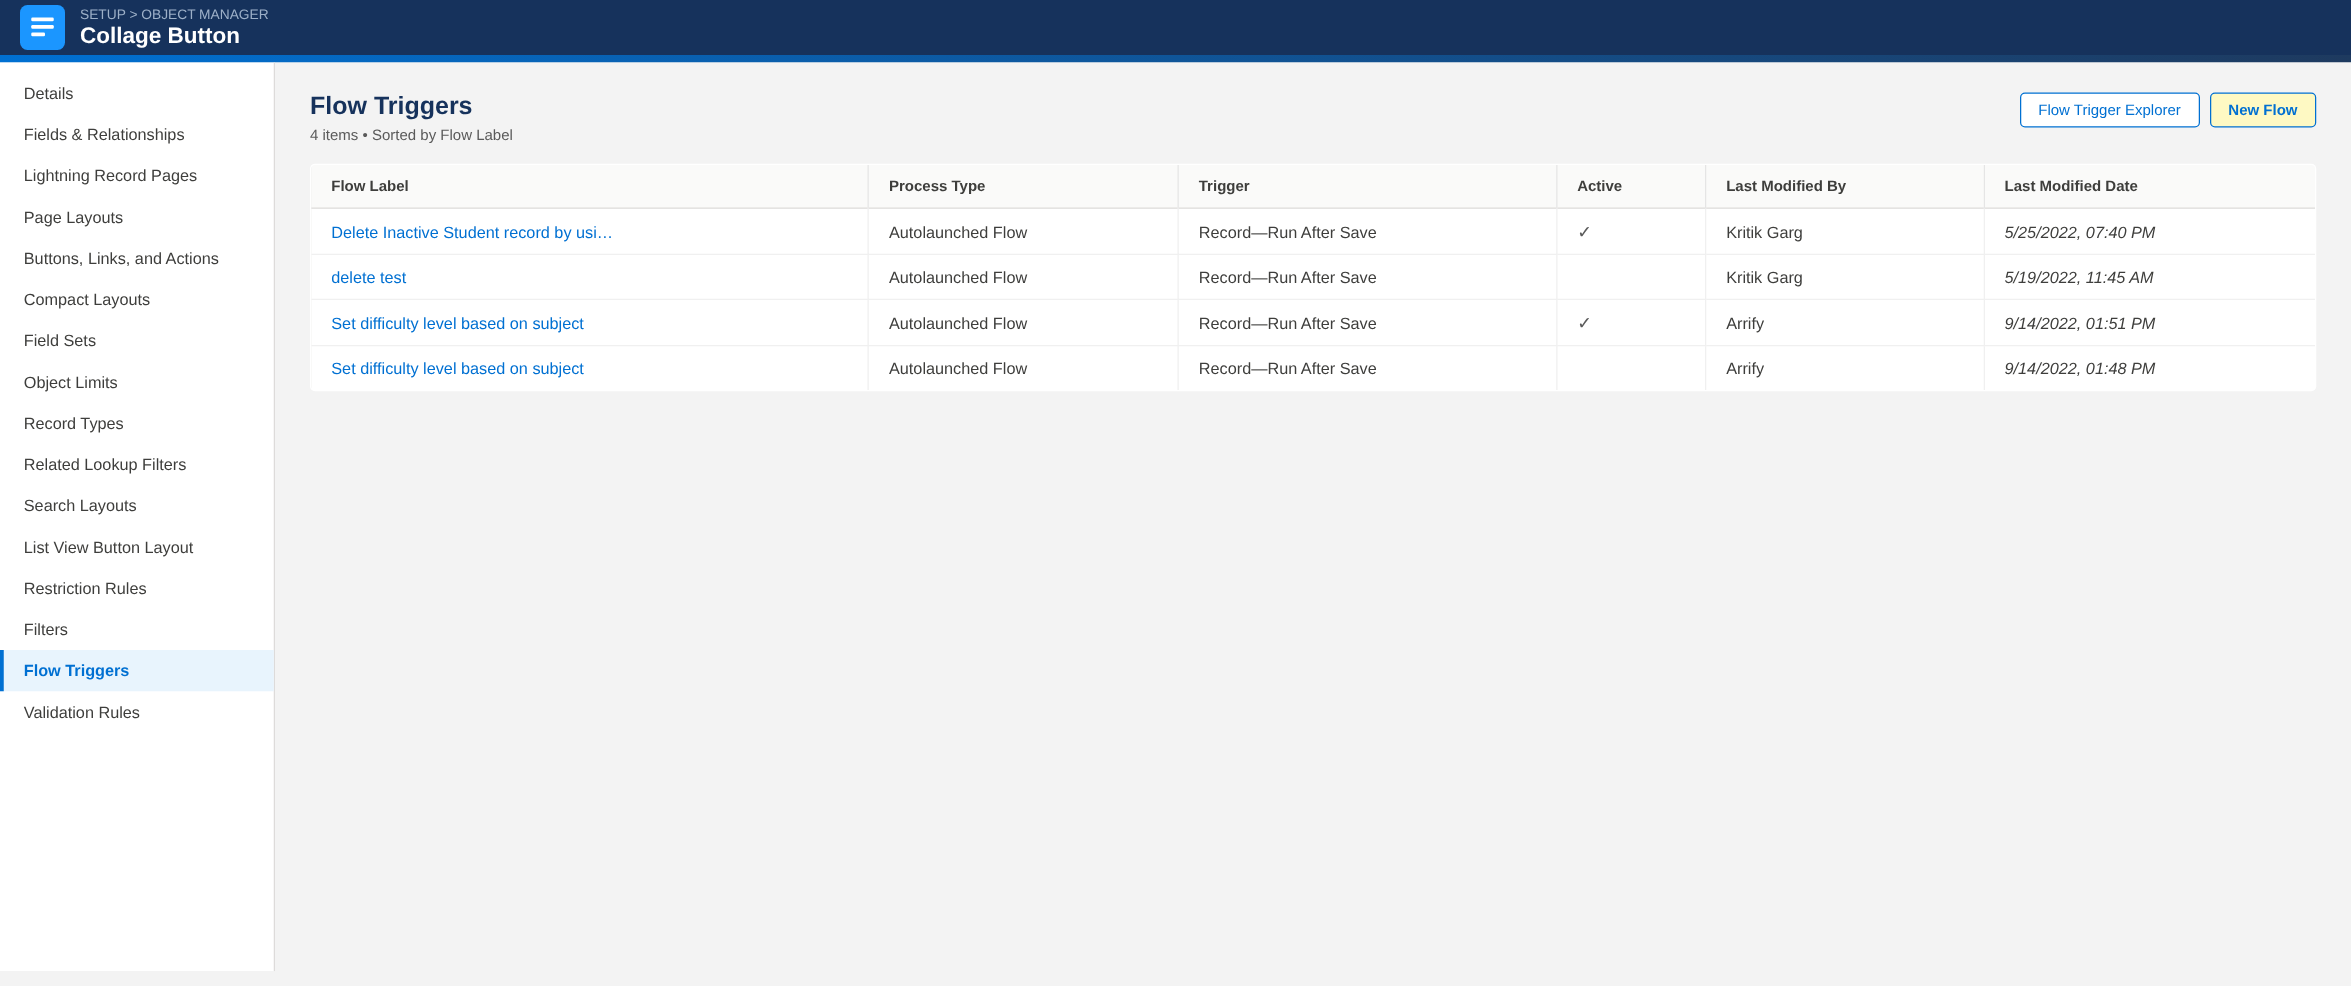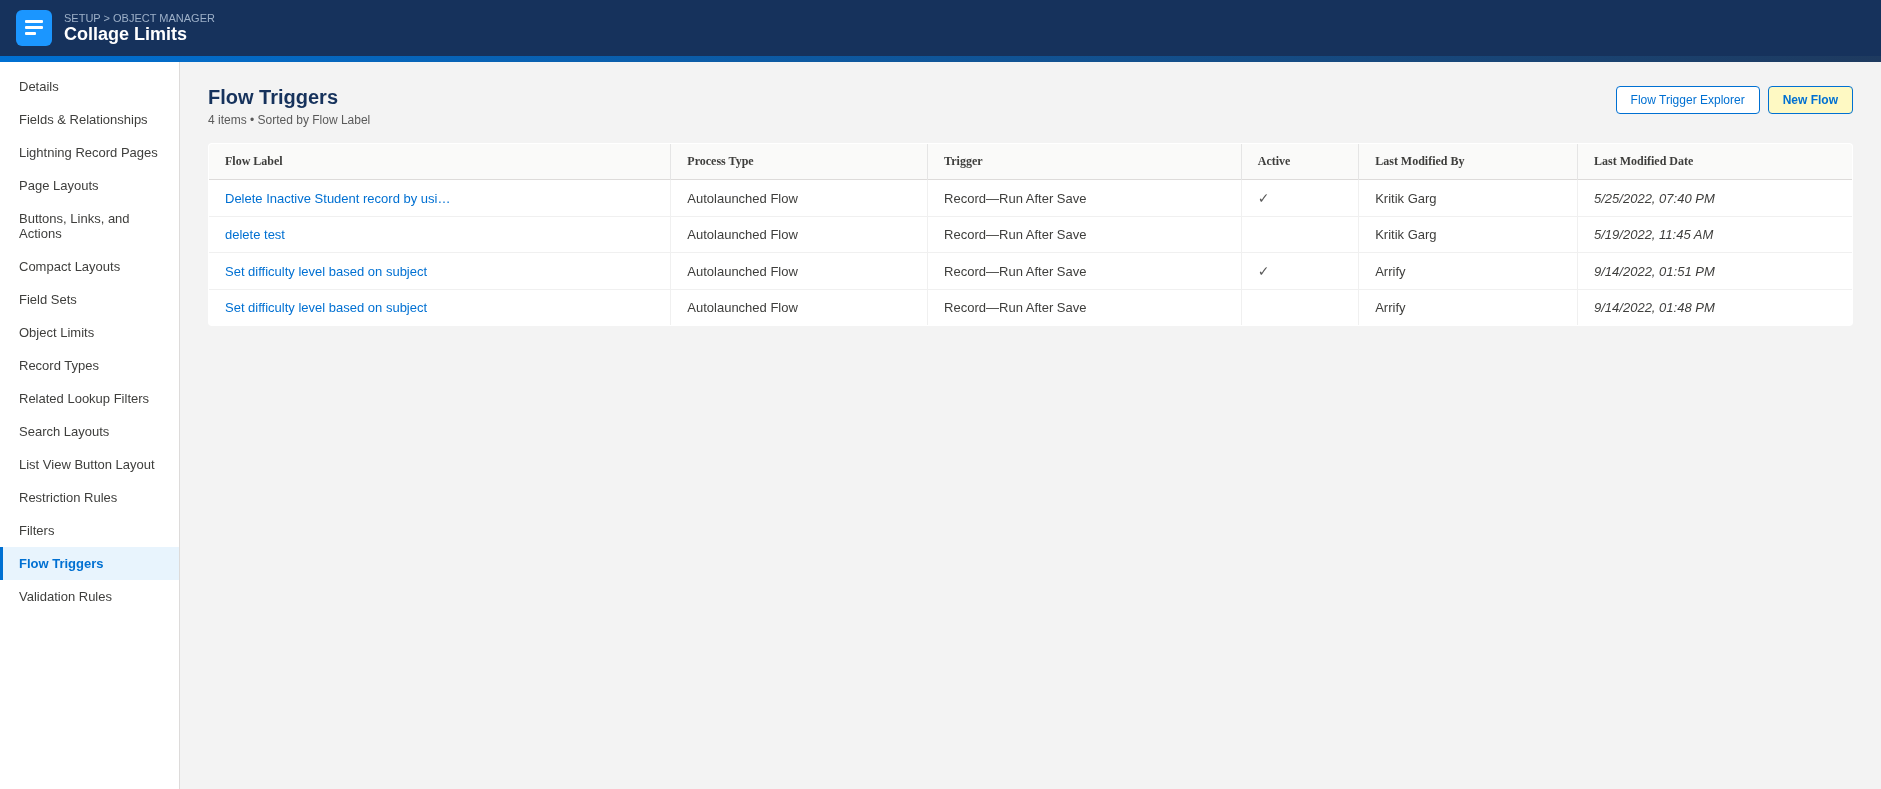--- a/index.html
+++ b/index.html
@@ -5,21 +5,21 @@
     * { box-sizing: border-box; margin: 0; padding: 0; }
     body { font-family: 'Salesforce Sans', Arial, sans-serif; font-size: 13px; background: #f3f3f3; color: #080707; }
 
     
     .app-header {
       background: #16325c;
       padding: 8px 16px;
       display: flex;
       align-items: center;
       gap: 12px;
-      height: 56px;
+      height: 44px;
     }
     .app-icon {
       width: 36px;
       height: 36px;
       background: #1b96ff;
       border-radius: 6px;
       display: flex;
       align-items: center;
       justify-content: center;
       color: white;
@@ -51,21 +51,21 @@
     }
 
     
     .layout {
       display: flex;
       min-height: calc(100vh - 62px);
     }
 
     
     .sidebar {
-      width: 180px;
+      width: 220px;
       background: #ffffff;
       border-right: 1px solid #dddbda;
       padding: 8px 0;
       flex-shrink: 0;
     }
     .sidebar-item {
       padding: 9px 16px;
       cursor: pointer;
       color: #3e3e3c;
       font-size: 13px;
@@ -141,21 +141,20 @@
       border-bottom: 1px solid #dddbda;
     }
     .data-table th {
       padding: 10px 16px;
       text-align: left;
       font-size: 12px;
       font-weight: 700;
       color: #3e3e3c;
       border-right: 1px solid #e5e5e5;
       white-space: nowrap;
-      font-family: Liberation Serif, serif;
     }
     .data-table th:last-child { border-right: none; }
     .data-table td {
       padding: 10px 16px;
       border-bottom: 1px solid #f0f0f0;
       font-size: 13px;
       color: #3e3e3c;
       border-right: 1px solid #f0f0f0;
     }
     .data-table td:last-child { border-right: none; font-style: italic; }
@@ -180,21 +179,21 @@
       <rect x="2" y="9" width="18" height="3" rx="1" fill="white"></rect>
       <rect x="2" y="15" width="11" height="3" rx="1" fill="white"></rect>
     </svg>
   </div>
   <div class="app-breadcrumb">
     <div class="breadcrumb-trail">
       <a>SETUP</a>
       <span>&gt;</span>
       <a>OBJECT MANAGER</a>
     </div>
-    <div class="page-title-header">Collage Limits</div>
+    <div class="page-title-header">Collage Button</div>
   </div>
 </header>
 
 <div class="accent-bar"></div>
 
 <div class="layout">
 
   <nav class="sidebar">
   <div class="sidebar-item">Details</div>
       <div class="sidebar-item">Fields &amp; Relationships</div>

